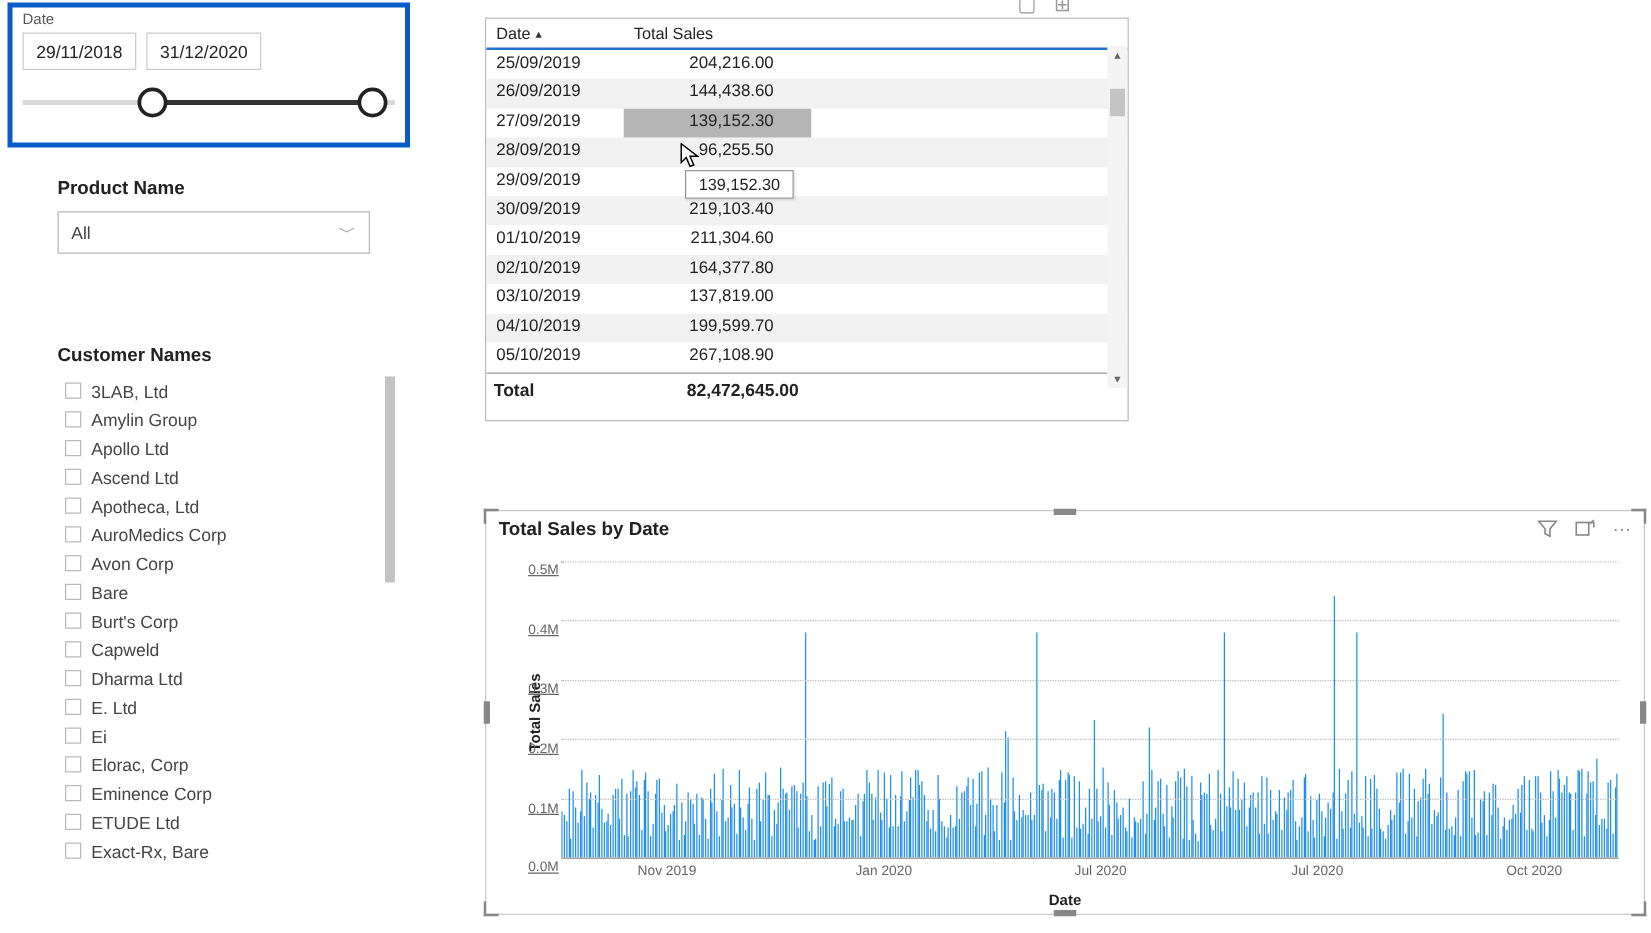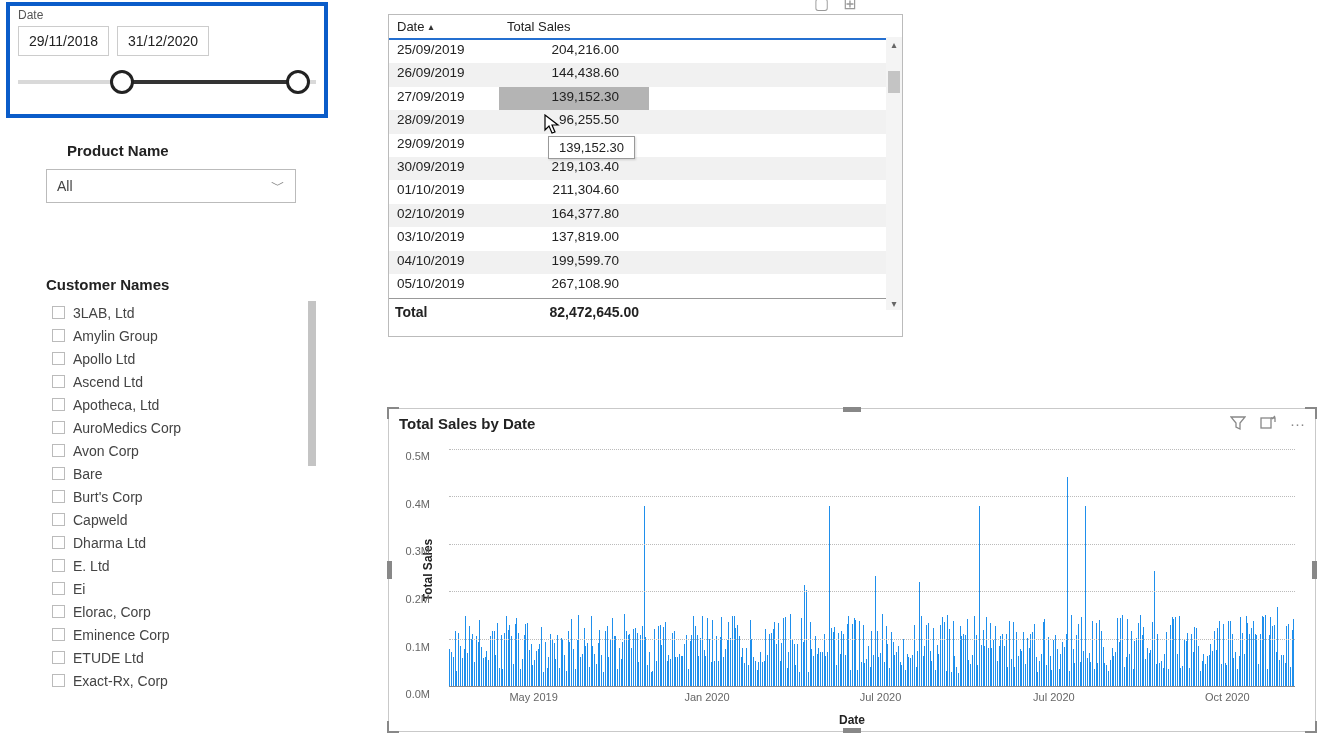--- a/index.html
+++ b/index.html
@@ -69,21 +69,20 @@
     position: absolute;
     left: 46px;
     top: 142px;
     width: 250px;
   }
   .product-slicer .label {
     font-size: 15px;
     font-weight: 600;
     color: #222;
     margin-bottom: 10px;
-    margin-left: 21px;
   }
   .dropdown {
     border: 1px solid #bbb;
     height: 34px;
     display: flex;
     align-items: center;
     justify-content: space-between;
     padding: 0 10px;
     font-size: 14px;
     color: #444;
@@ -307,21 +306,21 @@
   }
   .y-ticks {
     position:absolute;
     left:26px;
     top:40px;
     bottom:44px;
     width:34px;
     font-size:11px;
     color:#666;
   }
-  .y-tick { position:absolute; right:19px; transform:translateY(50%); }
+  .y-tick { position:absolute; right:2px; transform:translateY(50%);text-decoration:underline; }
   .gridline {
     position:absolute;
     left:0; right:0;
     border-top:1px dotted #bbb;
   }
   .x-ticks {
     position:absolute;
     left:60px; right:20px; bottom:24px;
     height:16px;
     font-size:11px;
@@ -444,21 +443,21 @@
       <div class="customer-item">
         <span class="cbox"></span>
         <span>Eminence Corp</span>
       </div>
       <div class="customer-item">
         <span class="cbox"></span>
         <span>ETUDE Ltd</span>
       </div>
       <div class="customer-item">
         <span class="cbox"></span>
-        <span>Exact-Rx, Corp</span>
+        <span>Exact-Rx, Bare</span>
       </div>
     </div>
 </div>
 
 <div class="datatable">
   <div class="header">
     <div class="hcell datecol">
       <span>Date</span>
       <span class="sort-arrow">▴</span>
     </div>
@@ -559,21 +558,21 @@
 
   <div class="y-ticks" id="y-ticks">
       <div class="y-tick" style="top: 98%;">0.0M</div>
       <div class="y-tick" style="top: 78%;">0.1M</div>
       <div class="y-tick" style="top: 58%;">0.2M</div>
       <div class="y-tick" style="top: 38%;">0.3M</div>
       <div class="y-tick" style="top: 18%;">0.4M</div>
       <div class="y-tick" style="top: -2%;">0.5M</div>
     </div>
   <div class="x-ticks" id="x-ticks">
-      <div class="x-tick" style="left: 10%;">May 2019</div>
+      <div class="x-tick" style="left: 10%;">Nov 2019</div>
       <div class="x-tick" style="left: 30.5%;">Jan 2020</div>
       <div class="x-tick" style="left: 51%;">Jul 2020</div>
       <div class="x-tick" style="left: 71.5%;">Jul 2020</div>
       <div class="x-tick" style="left: 92%;">Oct 2020</div>
     </div>
 
   <div class="plot-area" id="plot-area">
     <div class="bars" id="bars">
         <div class="bar" style="height: 15.7257%;"></div>
         <div class="bar" style="height: 14.2122%;"></div>

